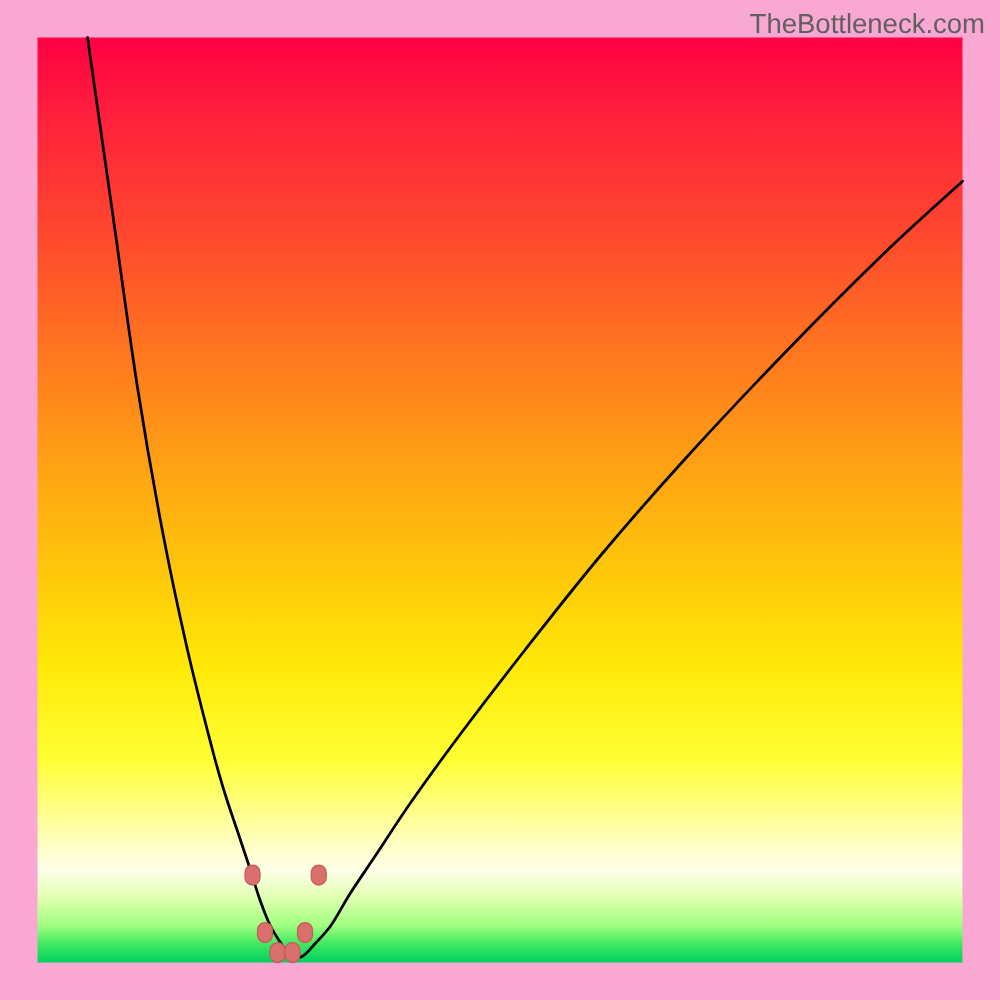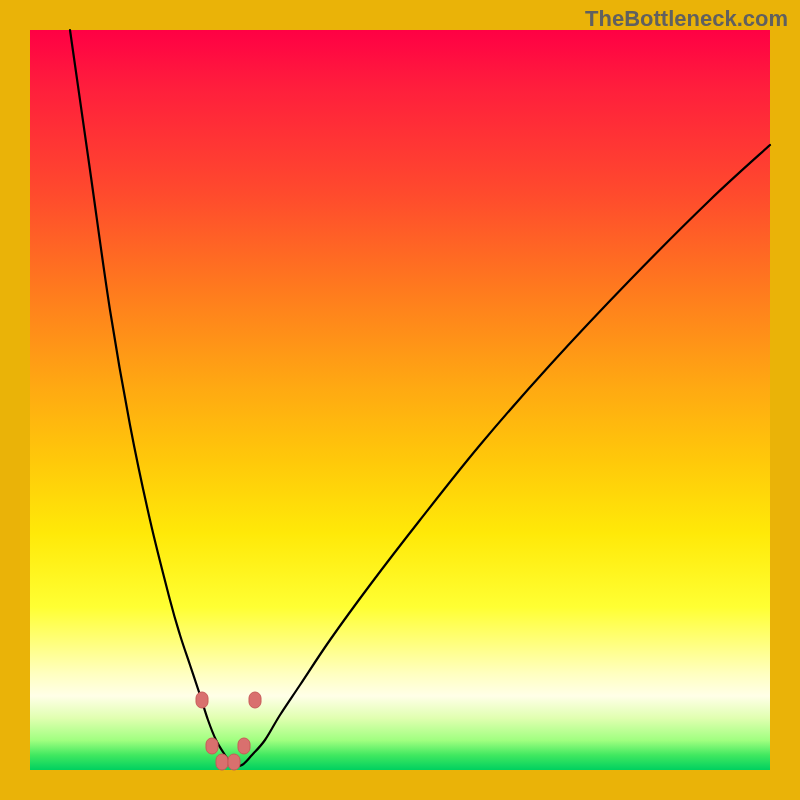--- a/index.html
+++ b/index.html
@@ -8,22 +8,21 @@
     width: 800px;
     height: 800px;
     overflow: hidden;
     background: #000;
     font-family: Arial, Helvetica, sans-serif;
   }
   .frame {
     position: relative;
     width: 800px;
     height: 800px;
-    background: #eab308;
-    font-weight: bold;
+    background: #f9a8d4;
   }
   .plot-area {
     position: absolute;
     left: 30px;
     top: 30px;
     width: 740px;
     height: 740px;
     
     background: linear-gradient(
       to bottom,

